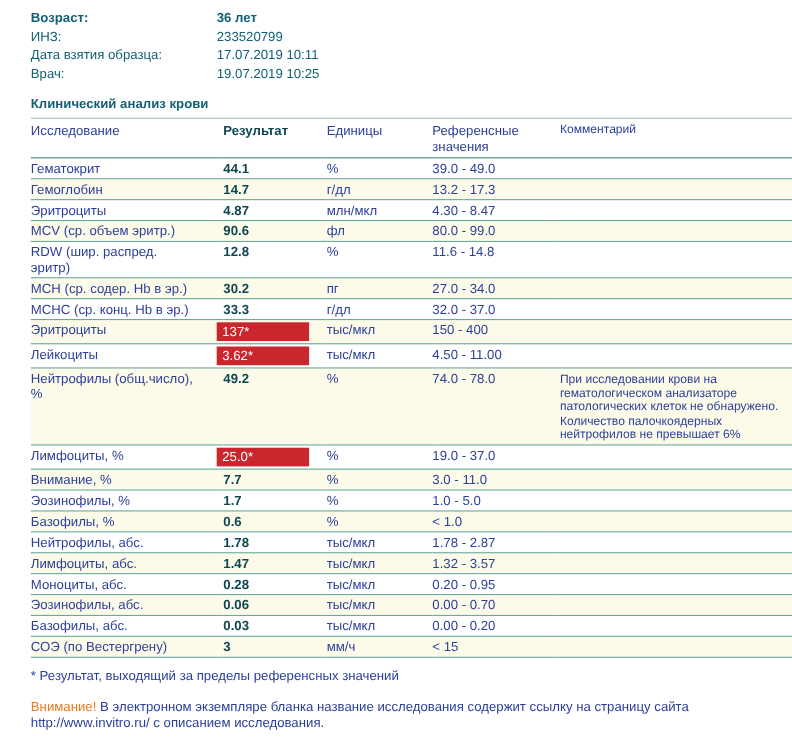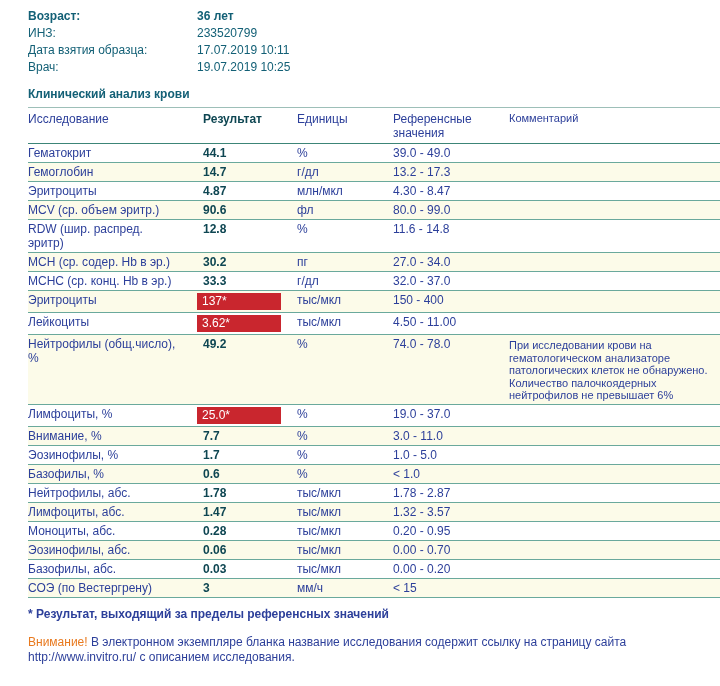--- a/index.html
+++ b/index.html
@@ -76,21 +76,20 @@
     padding: 1px 4px 2px 5px;
     background: var(--flag-red, #c9262e);
     color: var(--flag-text, #ffffff);
     font-weight: normal;
   }
 
   
   .footnote {
     margin-top: 9px;
     color: var(--label-blue, #2c3f9a);
-    font-weight: bold;
   }
   .notice {
     margin-top: 14px;
     width: 660px;
     line-height: 15px;
     color: var(--label-blue, #2c3f9a);
   }
   .orange { color: var(--warning-orange, #e8791e); }
   .invitro-link {
     color: var(--label-blue, #2c3f9a);

